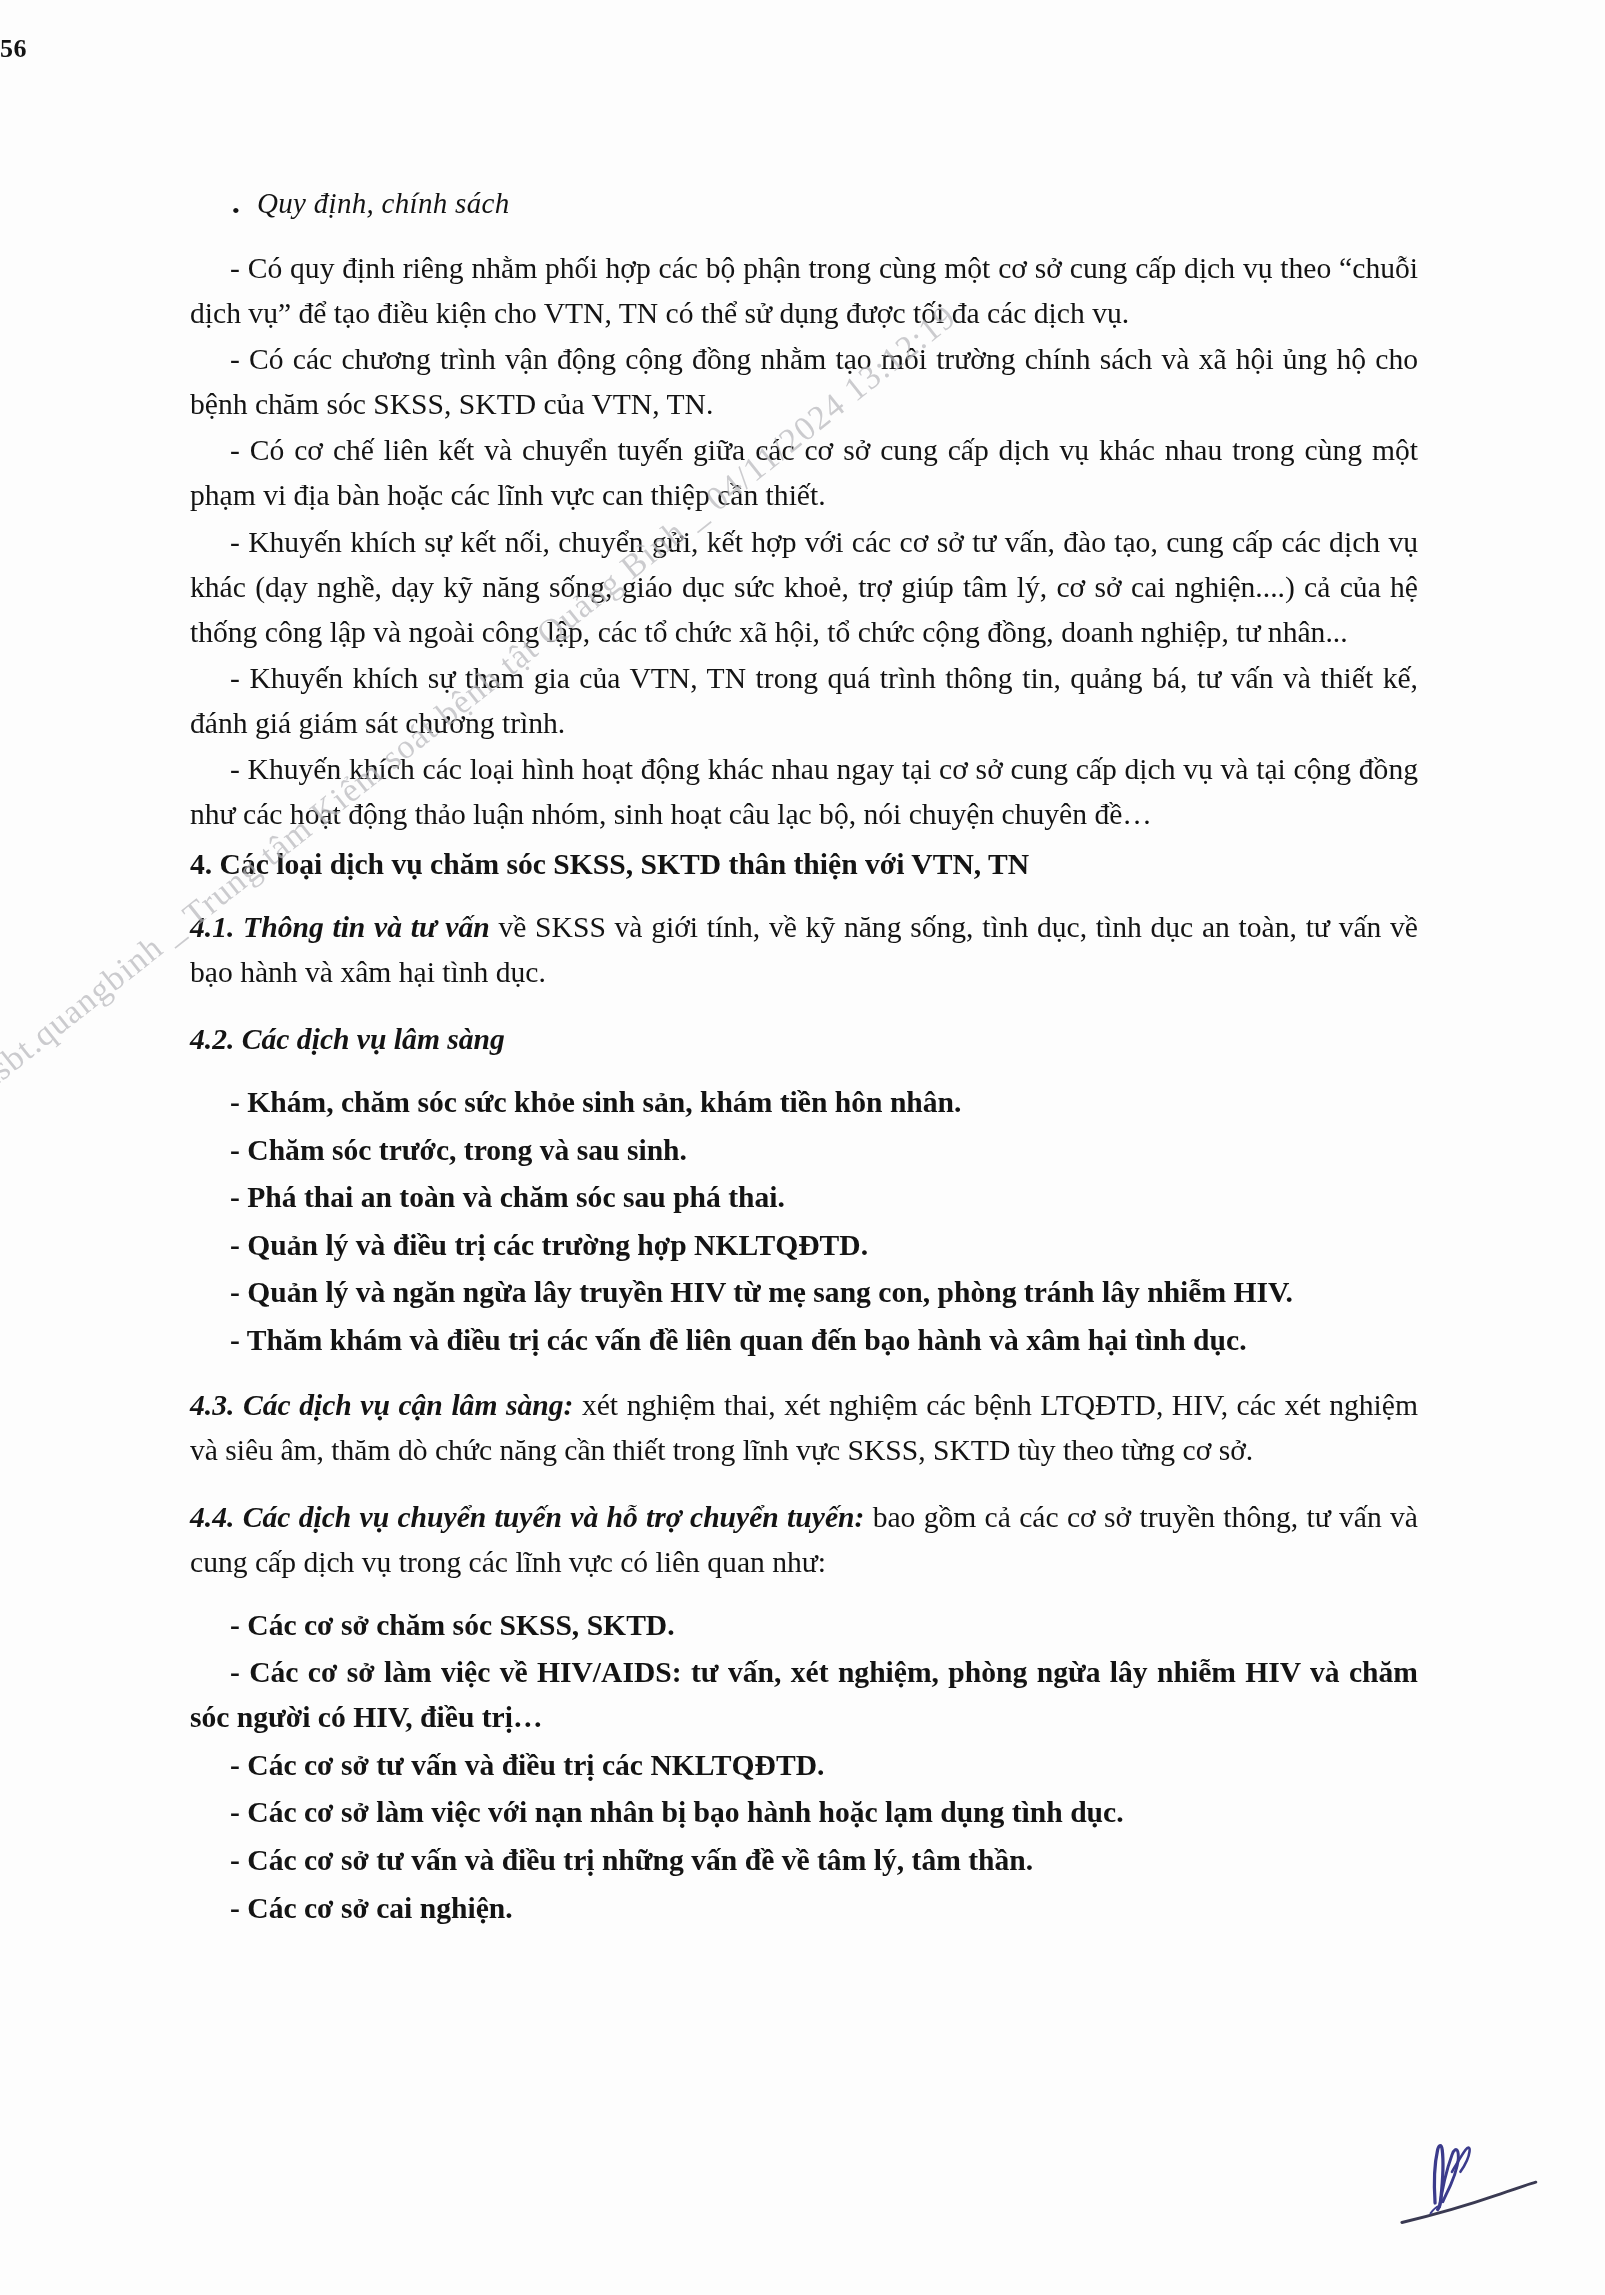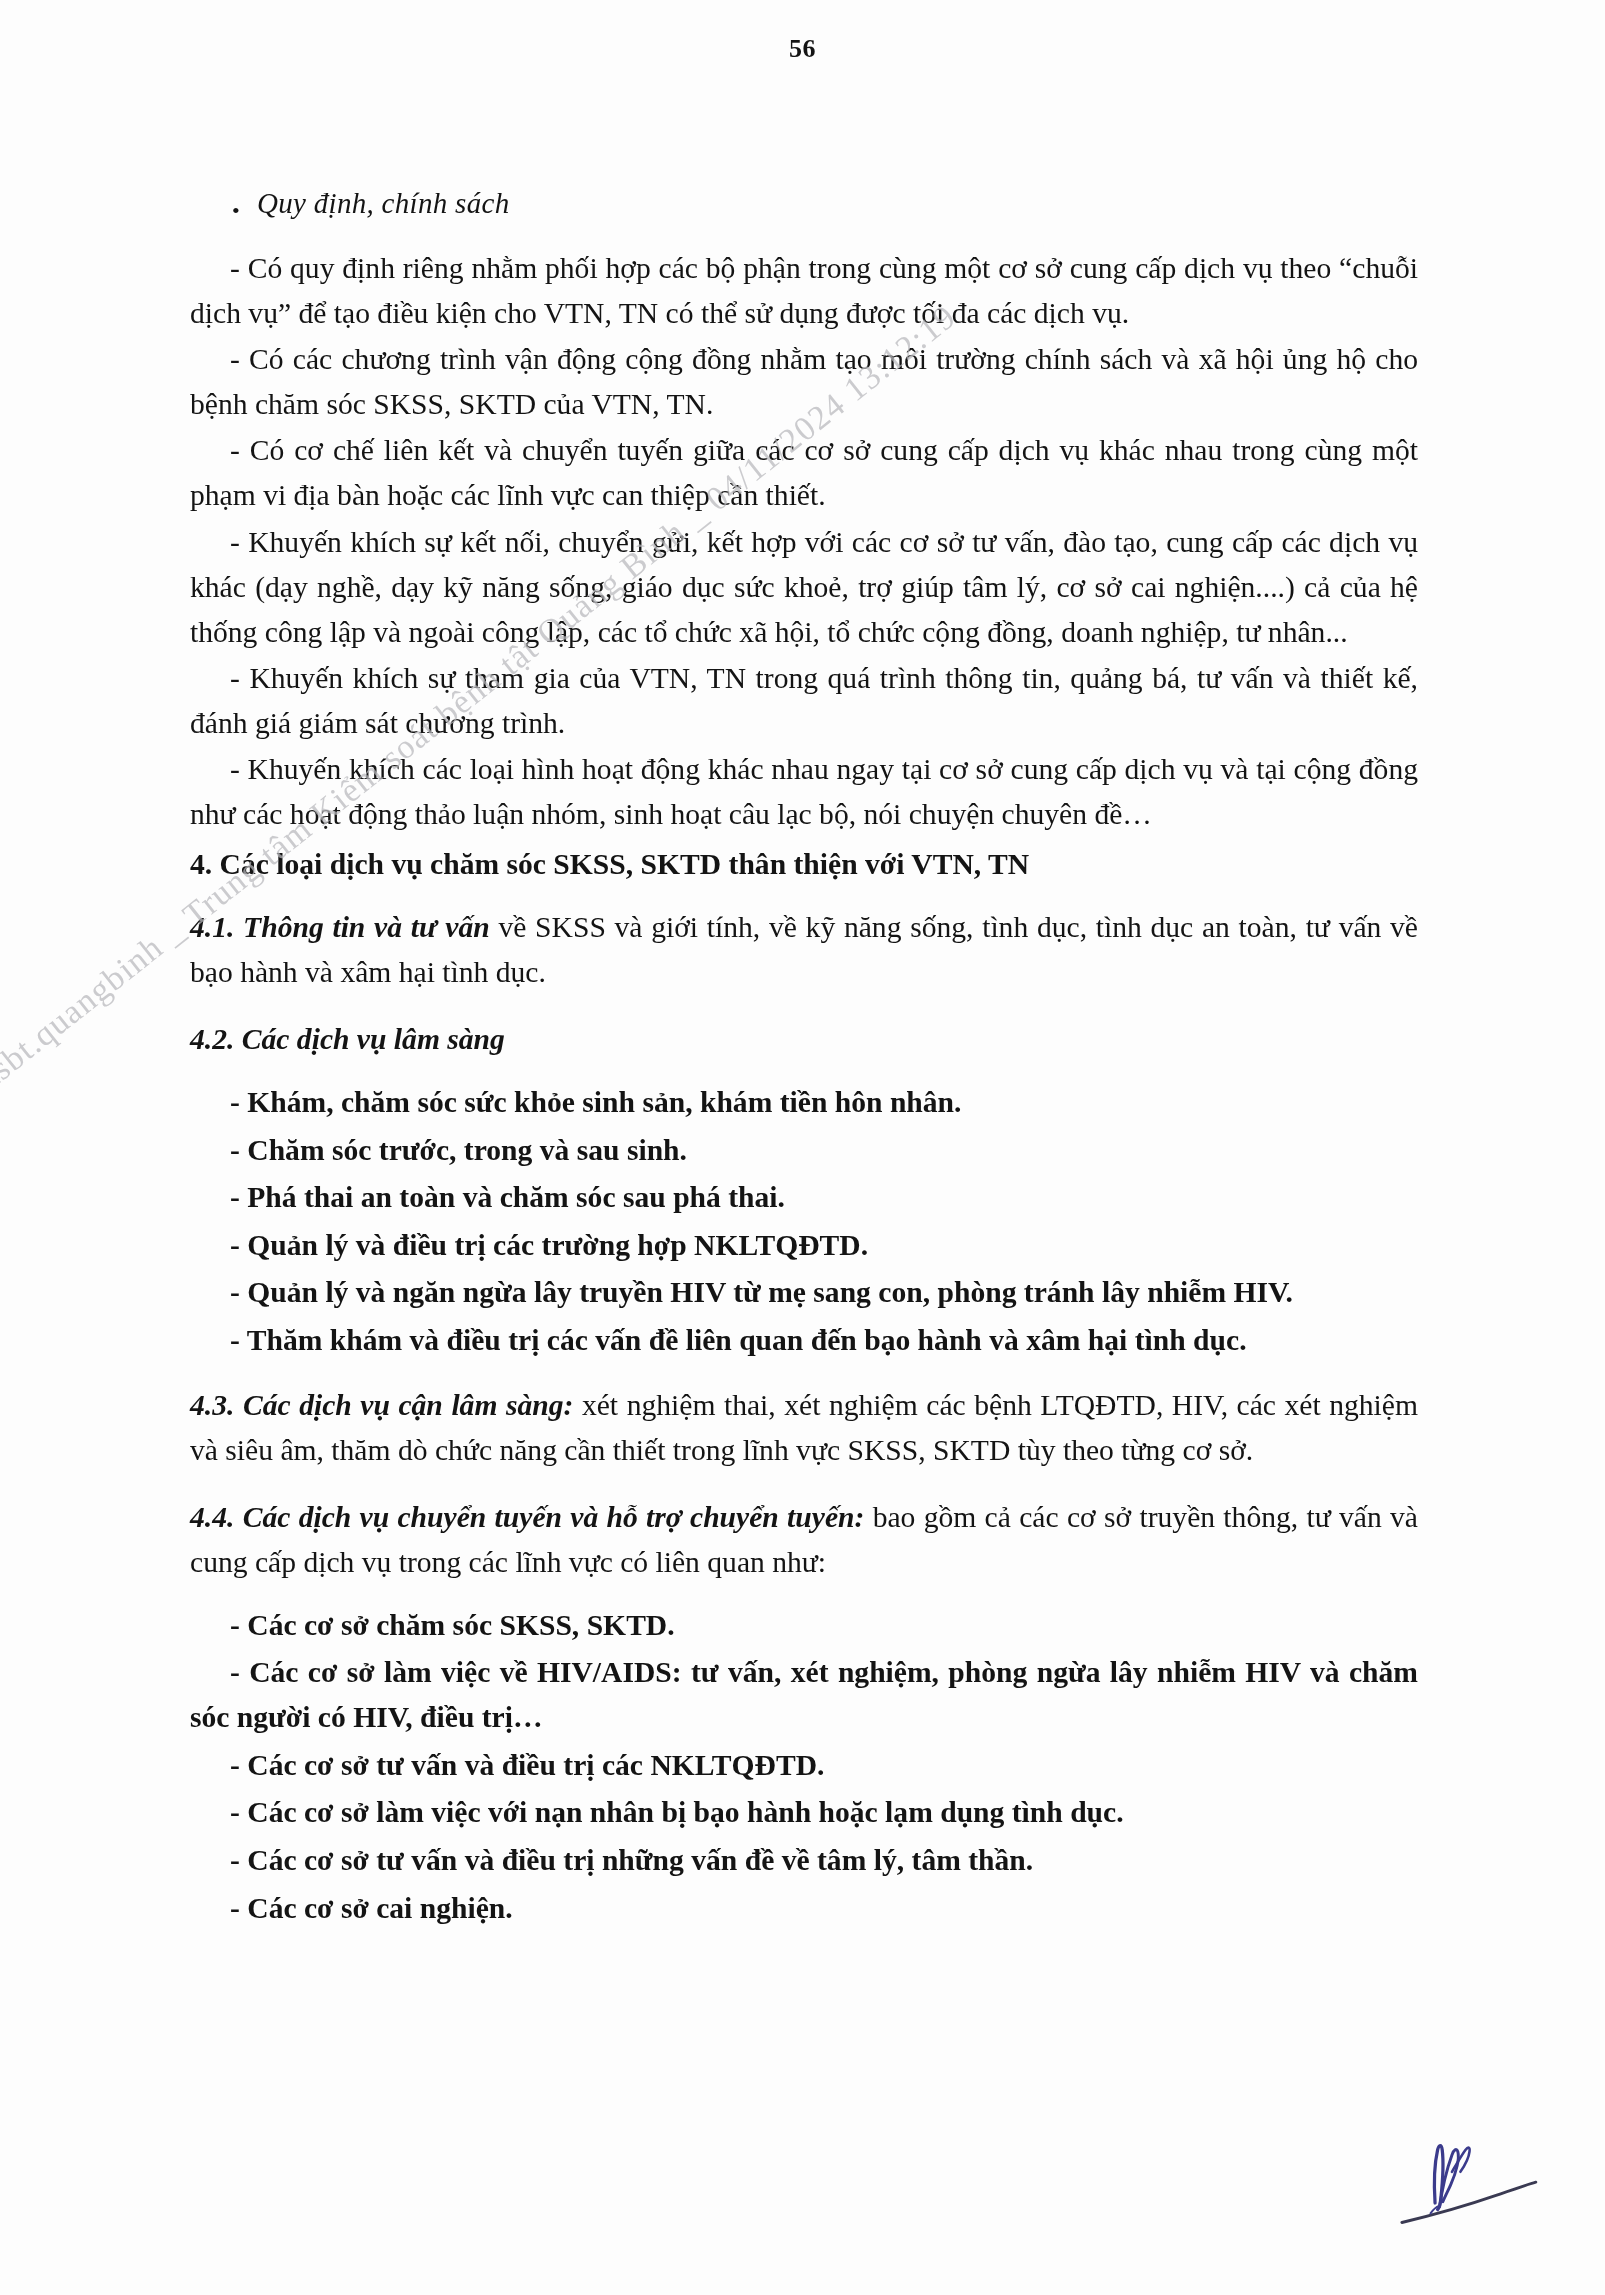--- a/index.html
+++ b/index.html
@@ -35,21 +35,20 @@
     user-select: none;
     z-index: 5;
   }
 
   
   .page-number {
     position: absolute;
     top: 34px;
     left: 0;
     width: 100%;
-    text-align: center;
     font-size: 26px;
     font-weight: 700;
     letter-spacing: 0.6px;
     z-index: 2;
   }
 
   
   .content {
     position: absolute;
     left: 190px;

